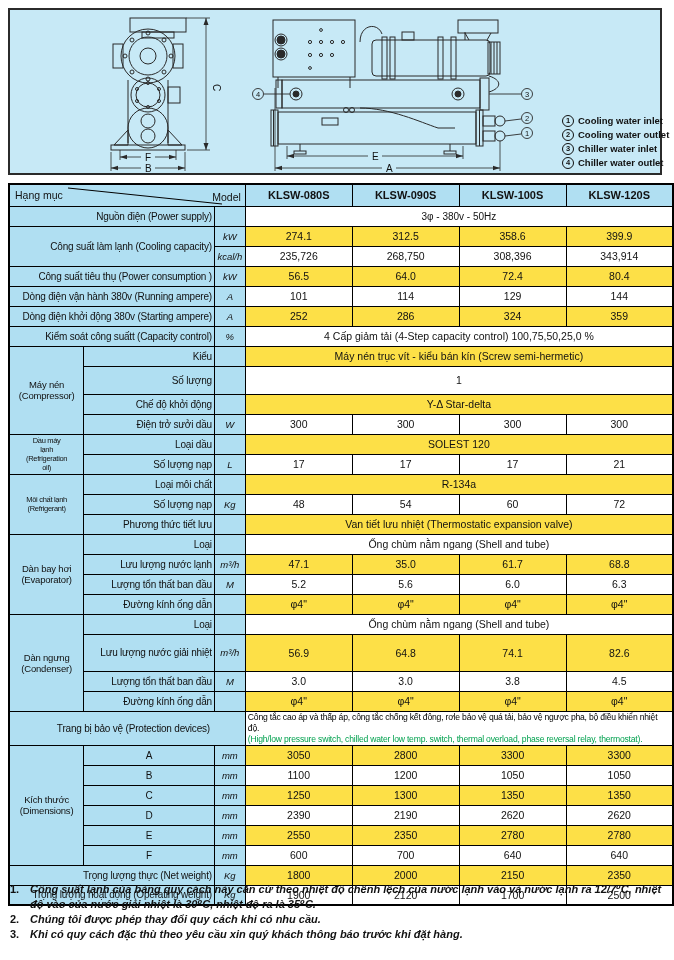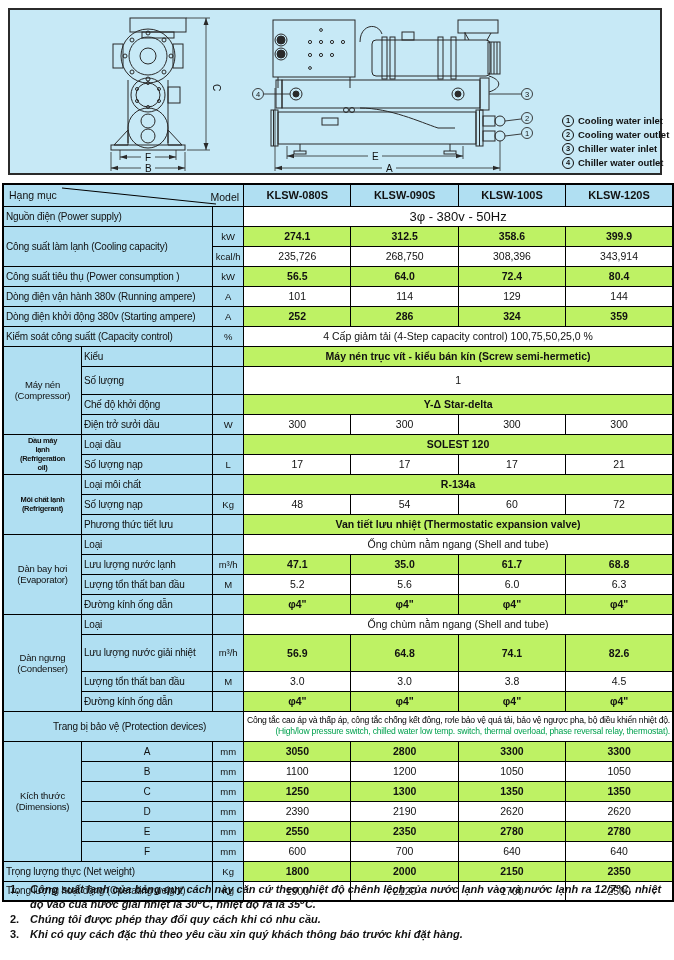--- a/index.html
+++ b/index.html
@@ -7,35 +7,35 @@
         font-family:"Liberation Sans","DejaVu Sans",sans-serif;color:#111;}
   
   .panel{position:absolute;left:8px;top:8px;width:654px;height:167px;
          background:#c7e9f6;border:2px solid #2b2b2b;box-sizing:border-box;}
   .panel svg{position:absolute;left:0;top:0;}
   .legend{position:absolute;left:552px;top:104px;font-size:9.5px;font-weight:bold;line-height:14px;white-space:nowrap;}
   .legend .row{display:flex;align-items:center;gap:4px;}
   .circ{display:inline-block;width:10px;height:10px;border:1px solid #111;border-radius:50%;
         font-size:7.5px;line-height:10px;text-align:center;font-weight:bold;flex:0 0 auto;}
   
-  table.spec{position:absolute;left:2px;top:183px;border-collapse:collapse;table-layout:fixed;
+  table.spec{position:absolute;left:8px;top:183px;border-collapse:collapse;table-layout:fixed;
              border:2px solid #000;}
   table.spec td{border:1px solid #000;padding:0 2px;overflow:hidden;box-sizing:border-box;}
-  td.lbl{background:#b0dff2;text-align:left;font-size:10px;padding-left:5px;letter-spacing:-0.2px;}
+  td.lbl{background:#b0dff2;text-align:right;font-size:10px;padding-left:5px;letter-spacing:-0.2px;}
   td.grp{background:#b0dff2;text-align:center;font-size:9.5px;line-height:11px;letter-spacing:-0.2px;}
-  td.grp.sm{font-size:7.5px;line-height:9px;letter-spacing:-0.3px;padding:0 16px;font-weight:bold;}
-  td.unit{background:#b0dff2;text-align:center;font-size:9.5px;}
+  td.grp.sm{font-size:7.5px;line-height:9px;letter-spacing:-0.3px;padding:0 16px;}
+  td.unit{background:#b0dff2;text-align:center;font-size:9.5px;font-style:italic;}
   td.v{text-align:center;font-size:10.5px;}
-  td.g{background:#bef264;font-weight:bold;}
+  td.g{background:#fde047;}
   td.w{background:#ffffff;}
   td.hdrm{background:#b0dff2;text-align:center;font-size:11px;font-weight:bold;}
   td.corner{background:#b0dff2;position:relative;font-size:10.5px;}
   .corner-item{position:absolute;left:5px;top:4px;}
   .corner-model{position:absolute;right:4px;bottom:3px;}
-  td.prot{text-align:right;background:#fff;padding:1px 3px;margin-top:15px;}
+  td.prot{text-align:left;background:#fff;padding:1px 3px;margin-top:15px;}
   .prot-vi{font-size:8.6px;line-height:11px;letter-spacing:-0.2px;color:#000;}
   .prot-en{font-size:8.6px;line-height:11px;letter-spacing:-0.2px;color:#00a14e;}
   
   .notes{position:absolute;left:10px;top:882px;width:652px;font-size:11px;font-weight:bold;line-height:15px;}
   .notes .head{margin-bottom:3px;}
   .notes .item{display:flex;}
   .notes .num{flex:0 0 20px;}
   .notes .txt{flex:1;font-style:italic;}
 </style>
 </head>
@@ -258,21 +258,21 @@
         <span class="corner-model">Model</span>
       </td>
       <td class="hdrm">KLSW-080S</td>
       <td class="hdrm">KLSW-090S</td>
       <td class="hdrm">KLSW-100S</td>
       <td class="hdrm">KLSW-120S</td>
     </tr>
     <tr style="height:20px">
       <td class="lbl" colspan="2">Nguồn điện (Power supply)</td>
       <td class="unit"></td>
-      <td class="v w" colspan="4" style="font-size:13px">3φ - 380v - 50Hz</td>
+      <td class="v w" colspan="4" style="font-size:10px">3φ - 380v - 50Hz</td>
     </tr>
     <tr style="height:20px">
       <td class="lbl" colspan="2" rowspan="2">Công suất làm lạnh (Cooling capacity)</td>
       <td class="unit">kW</td>
       <td class="v g">274.1</td>
       <td class="v g">312.5</td>
       <td class="v g">358.6</td>
       <td class="v g">399.9</td>
     </tr>
     <tr style="height:20px">

